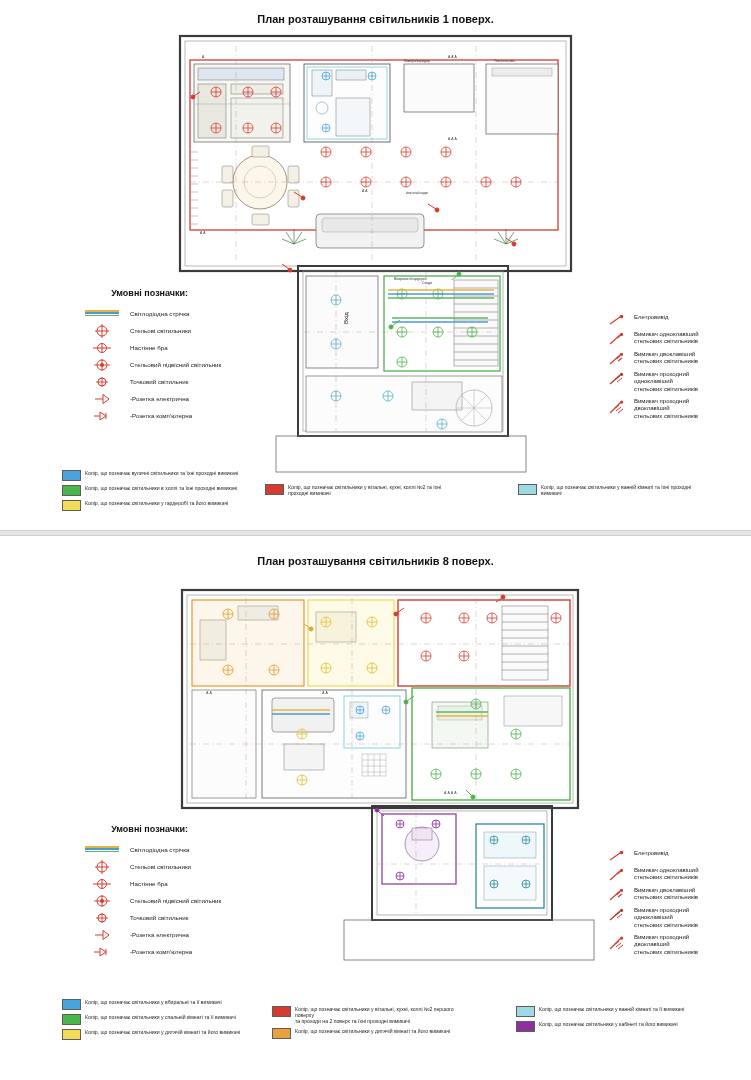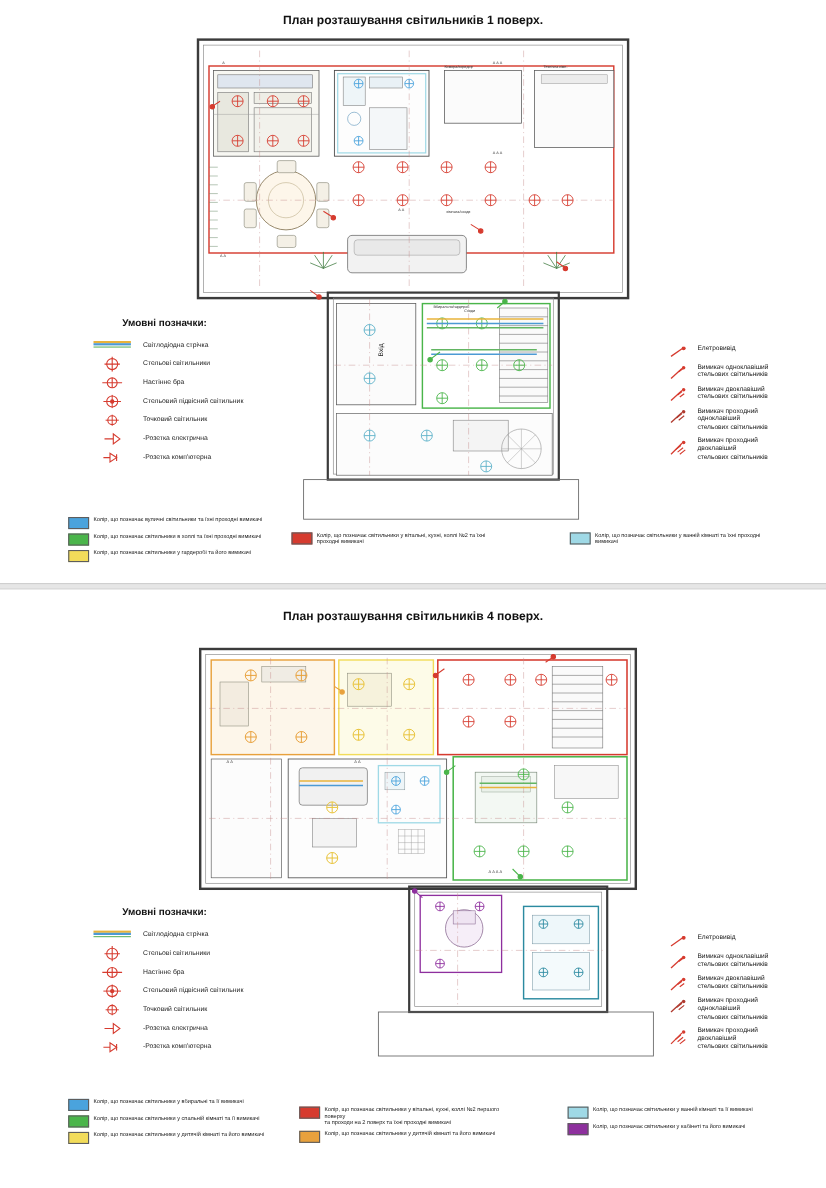--- a/index.html
+++ b/index.html
@@ -427,21 +427,21 @@
           <span class="ck-label">Колір, що позначає світильники у ванній кімнаті та їхні проходні вимикачі</span>
         </div>
       </div>
     </div>
   </div>
 
   <div class="divider"></div>
 
   <div class="sheet sheet-2">
 
-    <div class="sheet-title" style="top:19px;">План розташування світильників 4 поверх.</div>
+    <div class="sheet-title" style="top:19px;">План розташування світильників 8 поверх.</div>
 
     <div class="plan" style="left:176px; top:48px;">
       <svg width="420" height="430" viewBox="0 0 420 430">
         <rect x="0" y="0" width="420" height="430" fill="#ffffff"></rect>
 
         <rect x="6" y="6" width="396" height="218" fill="none" stroke="#3b3b3b" stroke-width="2.2"></rect>
         <rect x="11" y="11" width="386" height="208" fill="none" stroke="#8a8a8a" stroke-width="0.6"></rect>
 
         <rect x="16" y="16" width="112" height="86" fill="#fdf6ea" stroke="#e8a13c" stroke-width="1.3"></rect>
         <rect x="24" y="36" width="26" height="40" fill="#f3ece0" stroke="#8a8a7a" stroke-width="0.5"></rect>

